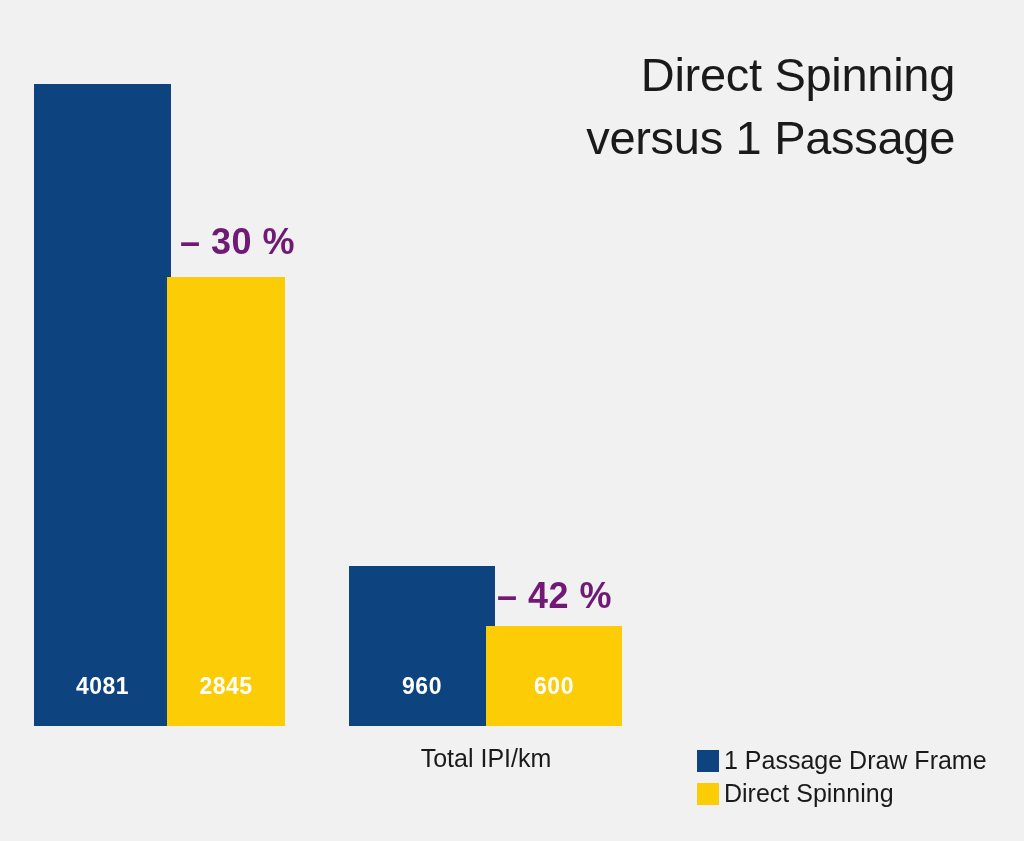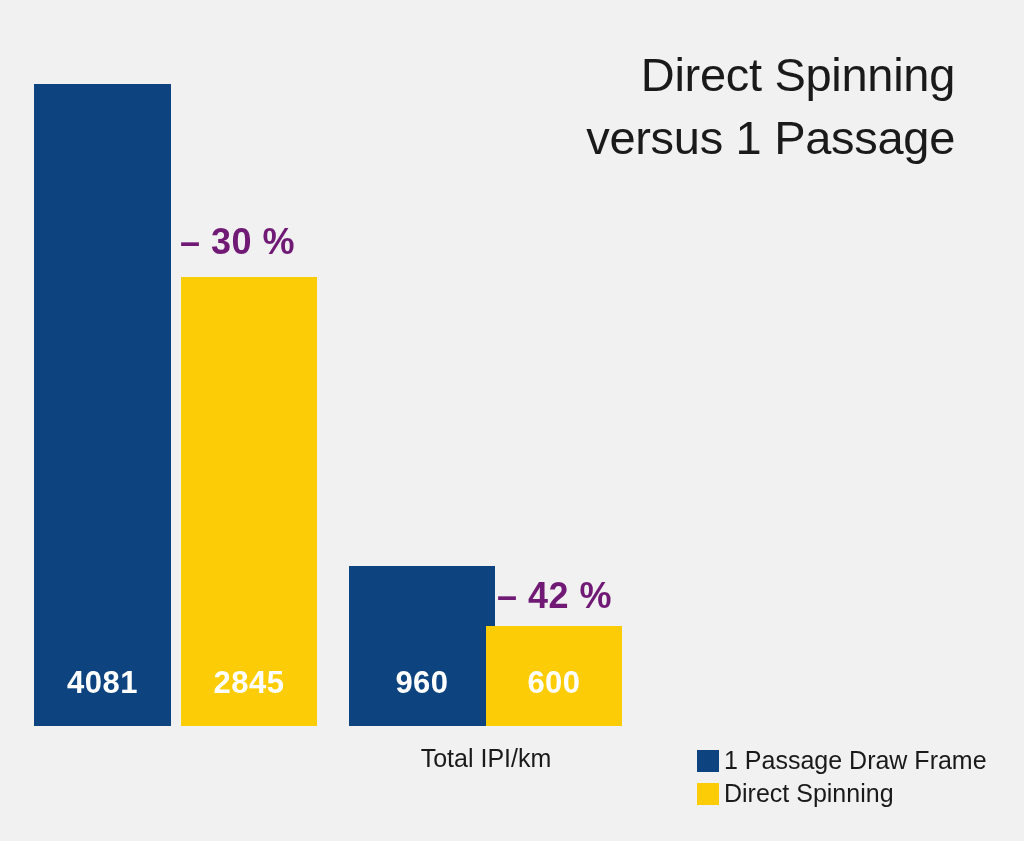--- a/index.html
+++ b/index.html
@@ -53,21 +53,21 @@
   }
   .bar-blue  { background: #0d4480; }
   .bar-yellow{ background: #fccd06; }
 
   .bar-value {
     position: absolute;
     left: 0;
     right: 0;
     bottom: 28px;
     text-align: center;
-    font-size: 31px;
+    font-size: 23px;
     font-weight: bold;
     color: #ffffff;
     letter-spacing: 0.5px;
     line-height: 1;
   }
 
   
   .delta-label {
     position: absolute;
     font-size: 36px;
@@ -123,21 +123,21 @@
     <span class="title-line">Direct Spinning</span>
     <span class="title-line">versus 1 Passage</span>
   </div>
 
   <div id="plot-area">
 
     <div class="bar bar-blue" style="left:34px; top:84px; width:137px; height:642px;">
       <span class="bar-value">4081</span>
     </div>
 
-    <div class="bar bar-yellow" style="left:181px; top:277px; width:136px; height:449px;">
+    <div class="bar bar-yellow" style="left:167px; top:277px; width:118px; height:449px;">
       <span class="bar-value">2845</span>
     </div>
 
     <div class="delta-label" style="left:180px; top:224px;">– 30 %</div>
 
     <div class="bar bar-blue" style="left:349px; top:566px; width:146px; height:160px;">
       <span class="bar-value">960</span>
     </div>
 
     <div class="bar bar-yellow" style="left:486px; top:626px; width:136px; height:100px;">

